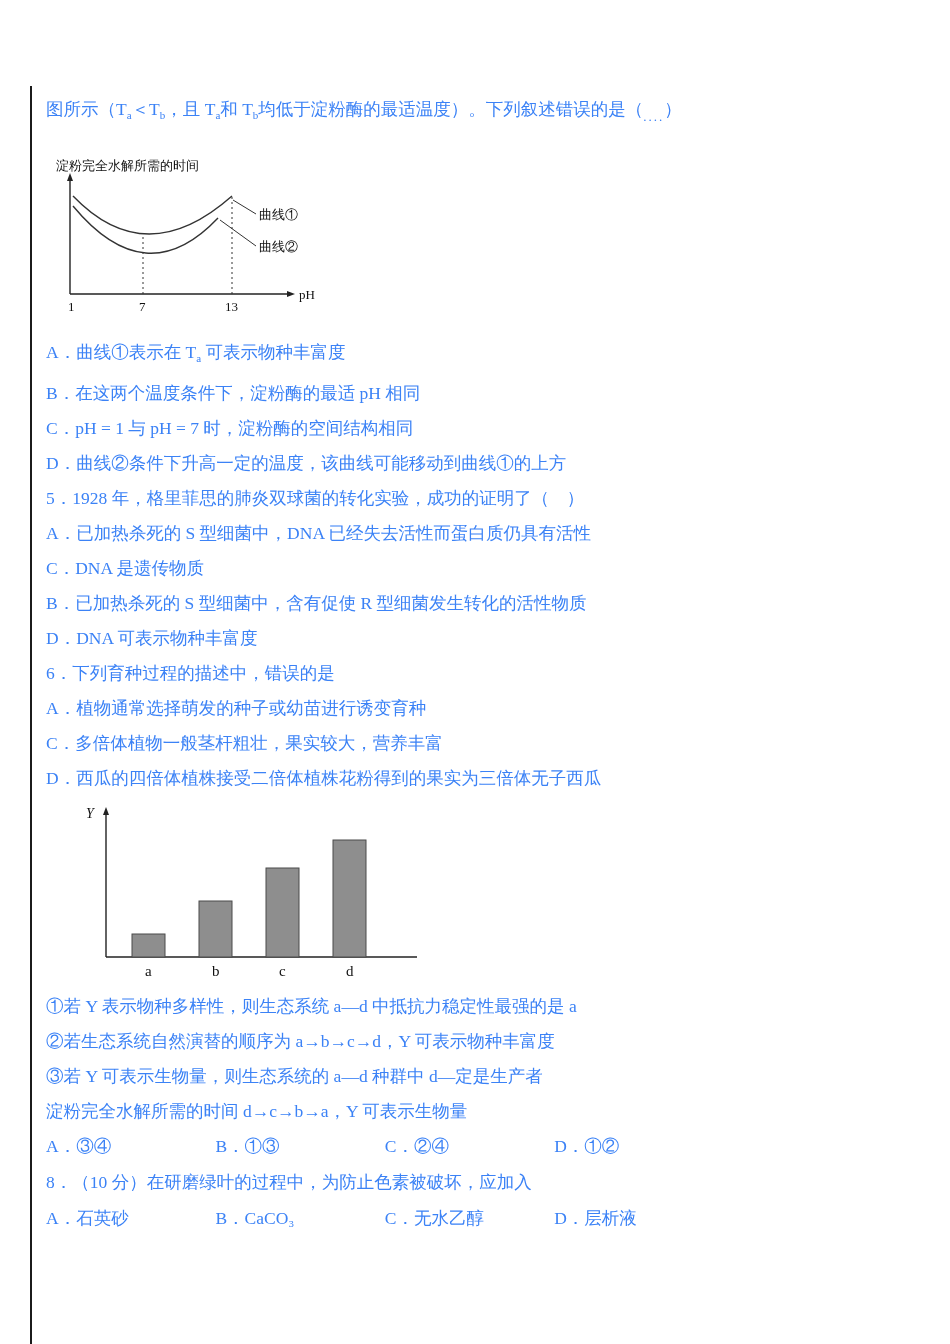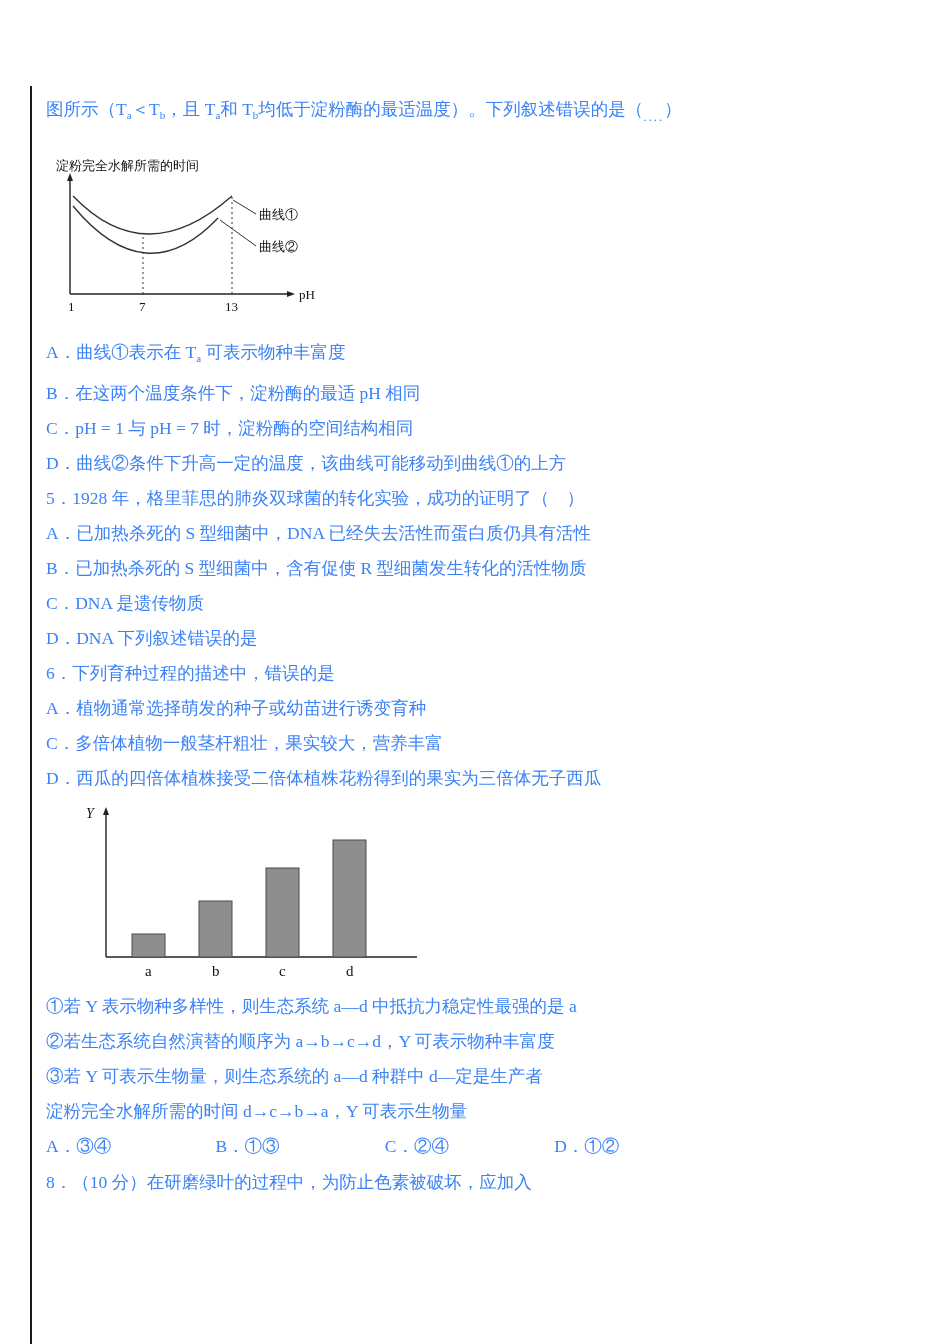--- a/index.html
+++ b/index.html
@@ -70,23 +70,23 @@
       </svg>
     </div>
 
     <div class="opt"><span>A．曲线①表示在 T</span><span class="sub">a</span><span> 可表示物种丰富度</span></div>
     <div class="opt">B．在这两个温度条件下，淀粉酶的最适 pH 相同</div>
     <div class="opt">C．pH = 1 与 pH = 7 时，淀粉酶的空间结构相同</div>
     <div class="opt">D．曲线②条件下升高一定的温度，该曲线可能移动到曲线①的上方</div>
 
     <div class="qtitle">5．1928 年，格里菲思的肺炎双球菌的转化实验，成功的证明了（　）</div>
     <div class="opt">A．已加热杀死的 S 型细菌中，DNA 已经失去活性而蛋白质仍具有活性</div>
+    <div class="opt">C．DNA 是遗传物质</div>
     <div class="opt">B．已加热杀死的 S 型细菌中，含有促使 R 型细菌发生转化的活性物质</div>
-    <div class="opt">C．DNA 是遗传物质</div>
-    <div class="opt">D．DNA 下列叙述错误的是</div>
+    <div class="opt">D．DNA 可表示物种丰富度</div>
 
     <div class="qtitle">6．下列育种过程的描述中，错误的是</div>
     <div class="opt">A．植物通常选择萌发的种子或幼苗进行诱变育种</div>
     <div class="opt">C．多倍体植物一般茎杆粗壮，果实较大，营养丰富</div>
     <div class="opt">D．西瓜的四倍体植株接受二倍体植株花粉得到的果实为三倍体无子西瓜</div>
 
 
     <div class="chart2-wrap">
       <svg width="370" height="182" viewBox="0 0 370 182">
         <text x="14" y="18" class="y-lab">Y</text>
@@ -112,15 +112,21 @@
     <div class="stmt">淀粉完全水解所需的时间 d→c→b→a，Y 可表示生物量</div>
 
     <div class="choice-row">
       <span class="choice">A．③④</span>
       <span class="choice">B．①③</span>
       <span class="choice">C．②④</span>
       <span class="choice">D．①②</span>
     </div>
 
     <div class="q8-title">8．（10 分）在研磨绿叶的过程中，为防止色素被破坏，应加入</div>
+    <div class="choice-row q8-row">
+      <span class="choice">A．石英砂</span>
+      <span class="choice">B．CaCO₃</span>
+      <span class="choice">C．无水乙醇</span>
+      <span class="choice">D．层析液</span>
+    </div>
 
   </div>
 </div>
 
 </body></html>

